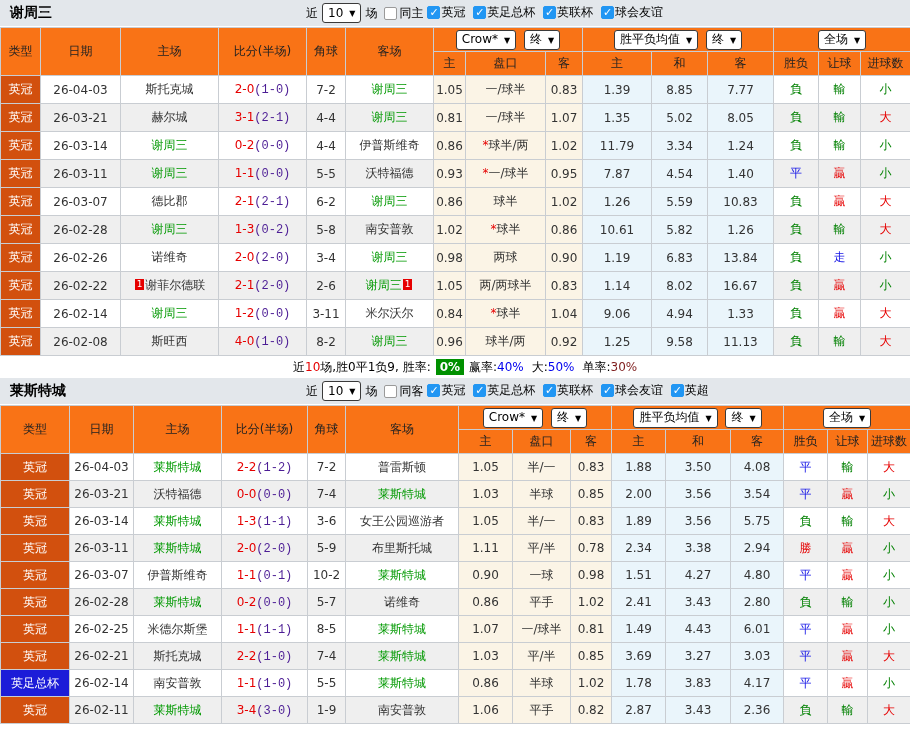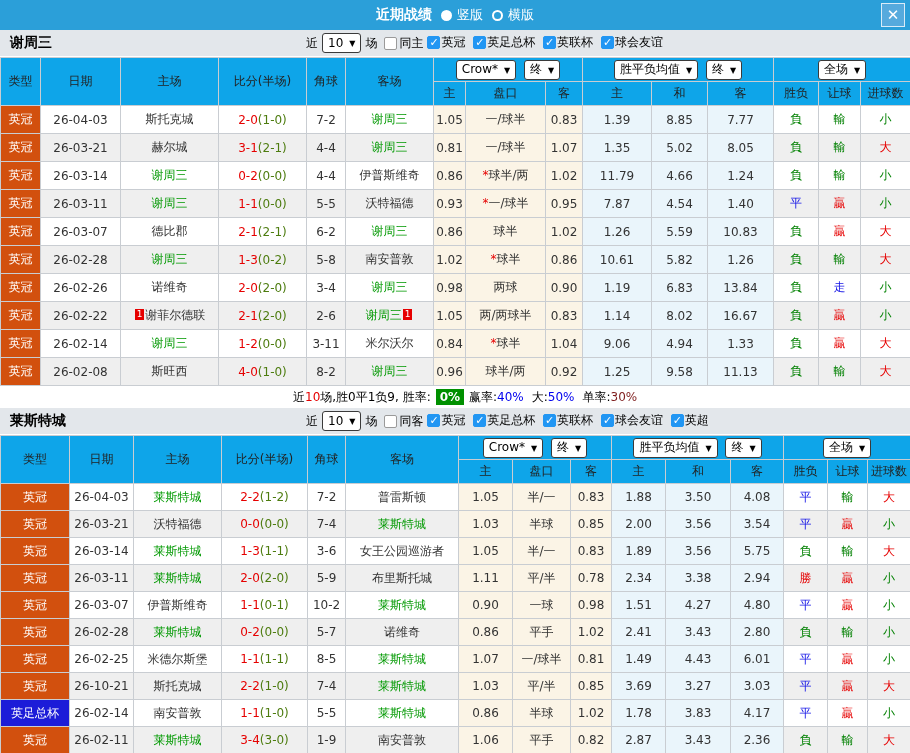--- a/index.html
+++ b/index.html
@@ -55,36 +55,36 @@
     content: "✓"; color: #fff; font-size: 11px; font-weight: bold;
     position: absolute; left: 1px; top: -1px;
   }
   .filters .same-box { margin: 0 2px 0 2px; }
   .league { display: inline-flex; align-items: center; margin-left: 4px; }
   .league .lbl { margin-left: 1px; color: #000; }
 
   
   table { border-collapse: collapse; table-layout: fixed; width: 910px; text-align: center; }
   th, td { border: 1px solid #C9CDD2; overflow: hidden; white-space: nowrap; }
-  thead th { background: #0ea5e9; font-weight: normal; color: #222; height: 24px; }
+  thead th { background: #f97316; font-weight: normal; color: #222; height: 24px; }
   thead .sel { margin: 0 2px; }
   tbody tr { height: 28px; }
   .t2 tbody tr { height: 27px; }
   tbody tr:nth-child(even) td { background: #EFEFEF; }
   tbody tr:nth-child(odd) td { background: #fff; }
   td.odds { background: #FBF4E6 !important; }
   td.avg  { background: #EAF5FB !important; }
   td.lt-red  { background: #D2500E !important; color: #fff; }
   td.lt-blue { background: #1C1CD8 !important; color: #fff; }
   .g { color: #008000; }
   .b { color: #1414E6; }
   .r { color: #E60000; }
   .hl { color: #009900; }
   .ft { color: #E60000; margin-top: 34px; }
-  .ht { color: #4d7c0f; }
+  .ht { color: #4c1d95; font-family: Liberation Mono, monospace; }
   .star { color: #E60000; }
   .star:empty { display: none; }
   .badge {
     display: inline-block; background: #E60000; color: #fff;
     font-size: 9px; line-height: 11px; padding: 0 2px; margin: 0 1px; vertical-align: 2px;
   }
   .badge:empty { display: none; }
 
   
   .summary {
@@ -95,28 +95,20 @@
   .summary .blue { color: #0000EE; }
   .summary .green { color: #7f1d1d; }
   .summary .badge-green { background: #009000; color: #fff; font-weight: bold; padding: 1px 4px; margin: 0 5px; }
   .summary .gap { margin-left: 8px; }
 </style>
 </head>
 <body>
 
 <div class="app">
 
-  <div class="titlebar">
-    <span class="title">近期战绩</span>
-    <span class="radio filled"></span>
-    <span class="radio-label">竖版</span>
-    <span class="radio"></span>
-    <span class="radio-label">横版</span>
-    <div class="close-btn">✕</div>
-  </div>
 
   <div class="section-bar">
     <span class="team-name">谢周三</span>
     <span class="filters">
       <span class="near">近</span>
       <span class="sel">
         <span>10</span>
         <span class="caret"></span>
       </span>
       <span class="games">场</span>
@@ -255,21 +247,21 @@
           <td class="lt-red">英冠</td>
           <td>26-03-14</td>
           <td><span class="hl">谢周三</span></td>
           <td><span class="ft">0-2</span><span class="ht">(0-0)</span></td>
           <td>4-4</td>
           <td><span>伊普斯维奇</span></td>
           <td class="odds">0.86</td>
           <td class="odds"><span class="star">*</span><span>球半/两</span></td>
           <td class="odds">1.02</td>
           <td class="avg">11.79</td>
-          <td class="avg">4.66</td>
+          <td class="avg">3.34</td>
           <td class="avg">1.24</td>
           <td class="g">負</td>
           <td class="g">輸</td>
           <td class="g">小</td>
         </tr>
 
         <tr>
           <td class="lt-red">英冠</td>
           <td>26-03-11</td>
           <td><span class="hl">谢周三</span></td>
@@ -640,21 +632,21 @@
           <td class="avg">1.49</td>
           <td class="avg">4.43</td>
           <td class="avg">6.01</td>
           <td class="b">平</td>
           <td class="r">贏</td>
           <td class="g">小</td>
         </tr>
 
         <tr>
           <td class="lt-red">英冠</td>
-          <td>26-10-21</td>
+          <td>26-02-21</td>
           <td><span>斯托克城</span></td>
           <td><span class="ft">2-2</span><span class="ht">(1-0)</span></td>
           <td>7-4</td>
           <td><span class="hl">莱斯特城</span></td>
           <td class="odds">1.03</td>
           <td class="odds"><span>平/半</span></td>
           <td class="odds">0.85</td>
           <td class="avg">3.69</td>
           <td class="avg">3.27</td>
           <td class="avg">3.03</td>

